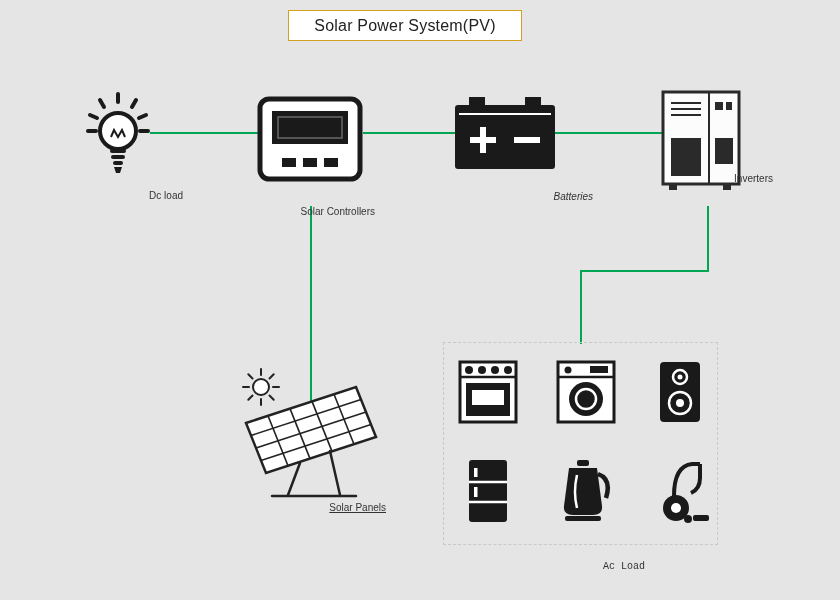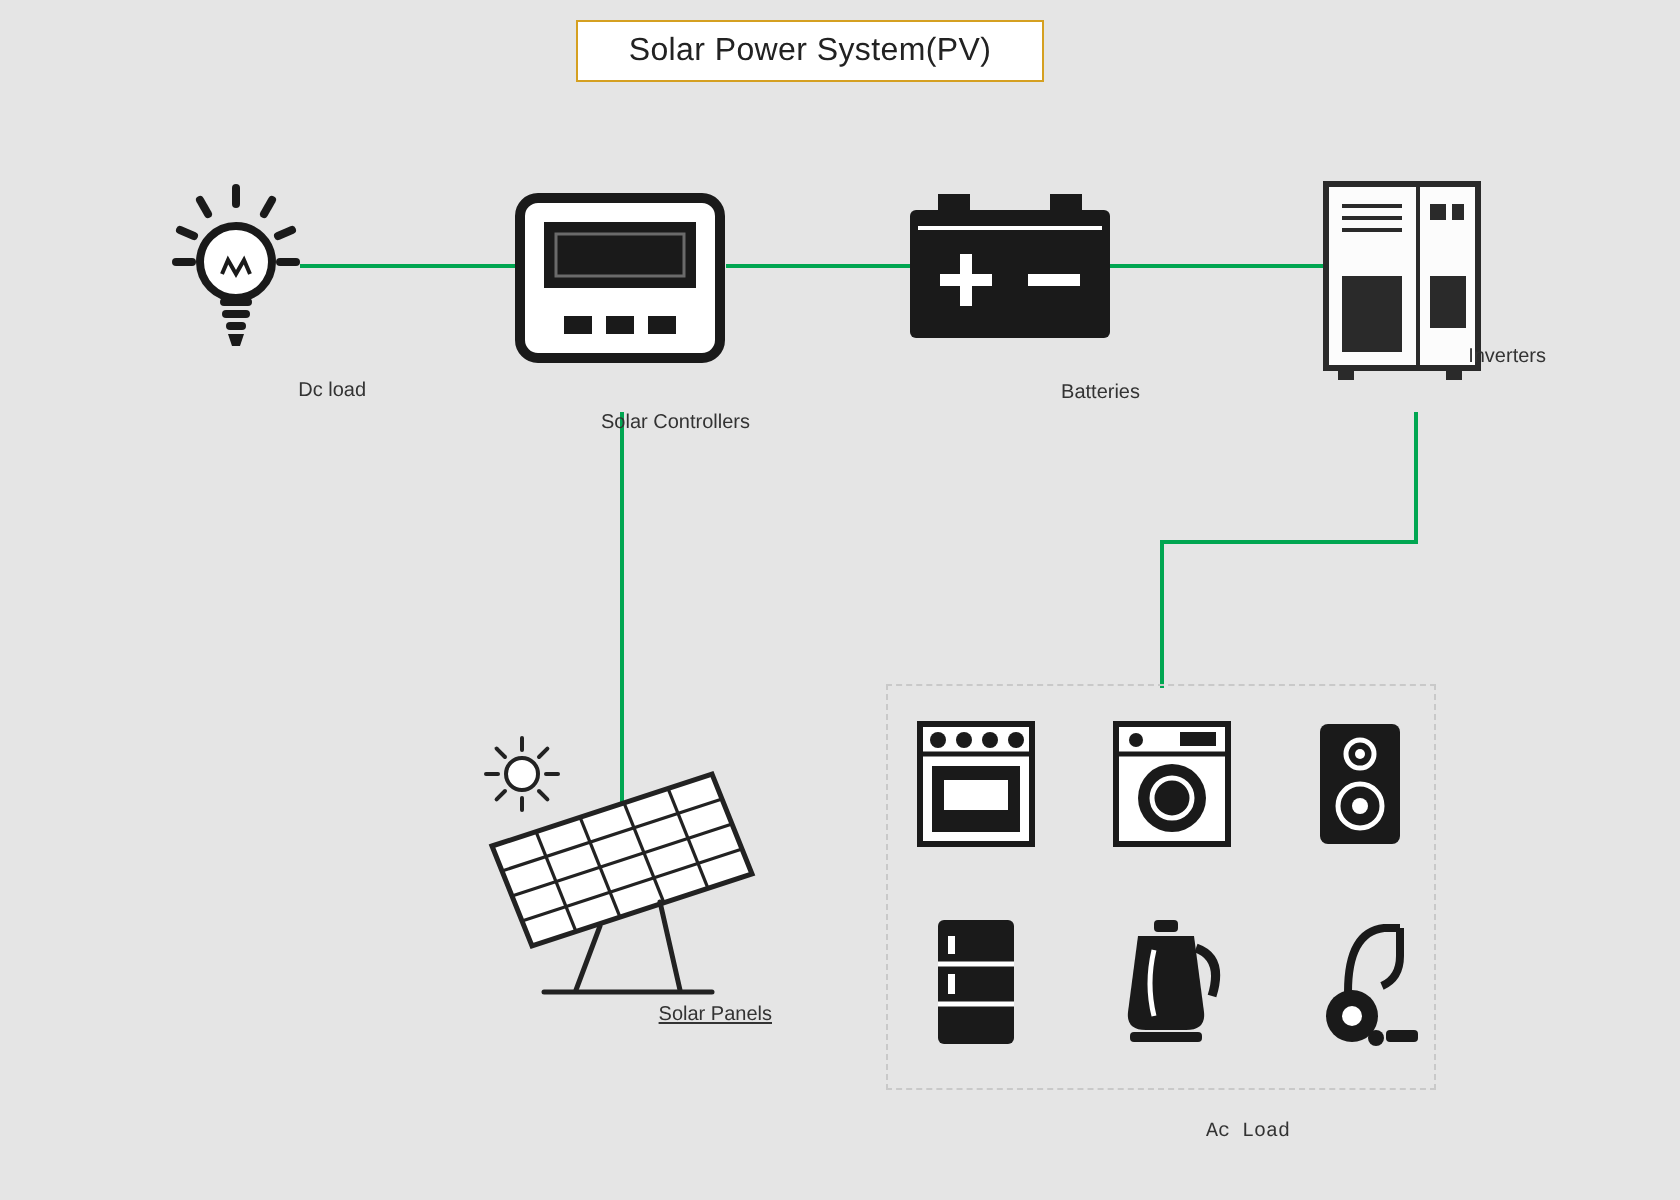--- a/index.html
+++ b/index.html
@@ -76,21 +76,21 @@
       <rect x="70" y="0" width="16" height="10" fill="#1a1a1a"></rect>
       <rect x="0" y="8" width="100" height="64" rx="3" fill="#1a1a1a"></rect>
       <line x1="4" y1="17" x2="96" y2="17" stroke="#fff" stroke-width="2"></line>
       <g stroke="#fff" stroke-width="6" stroke-linecap="square">
         <line x1="18" y1="43" x2="38" y2="43"></line>
         <line x1="28" y1="33" x2="28" y2="53"></line>
         <line x1="62" y1="43" x2="82" y2="43"></line>
       </g>
     </svg>
   </div>
-  <div class="node-label" style="left:440px; top:191px;">Batteries</div>
+  <div class="node-label" style="left:463px; top:191px;font-style:italic;">Batteries</div>
 
   <div class="abs" style="left:661px; top:90px;">
     <svg width="80" height="102" viewBox="0 0 80 102">
       <rect x="2" y="2" width="76" height="92" fill="#fcfcfc" stroke="#2a2a2a" stroke-width="3"></rect>
       <line x1="48" y1="2" x2="48" y2="94" stroke="#2a2a2a" stroke-width="2"></line>
       <g stroke="#2a2a2a" stroke-width="2">
         <line x1="10" y1="13" x2="40" y2="13"></line>
         <line x1="10" y1="19" x2="40" y2="19"></line>
         <line x1="10" y1="25" x2="40" y2="25"></line>
       </g>

